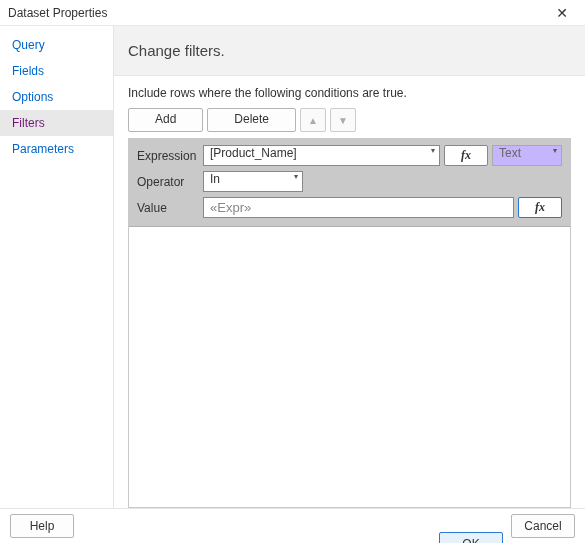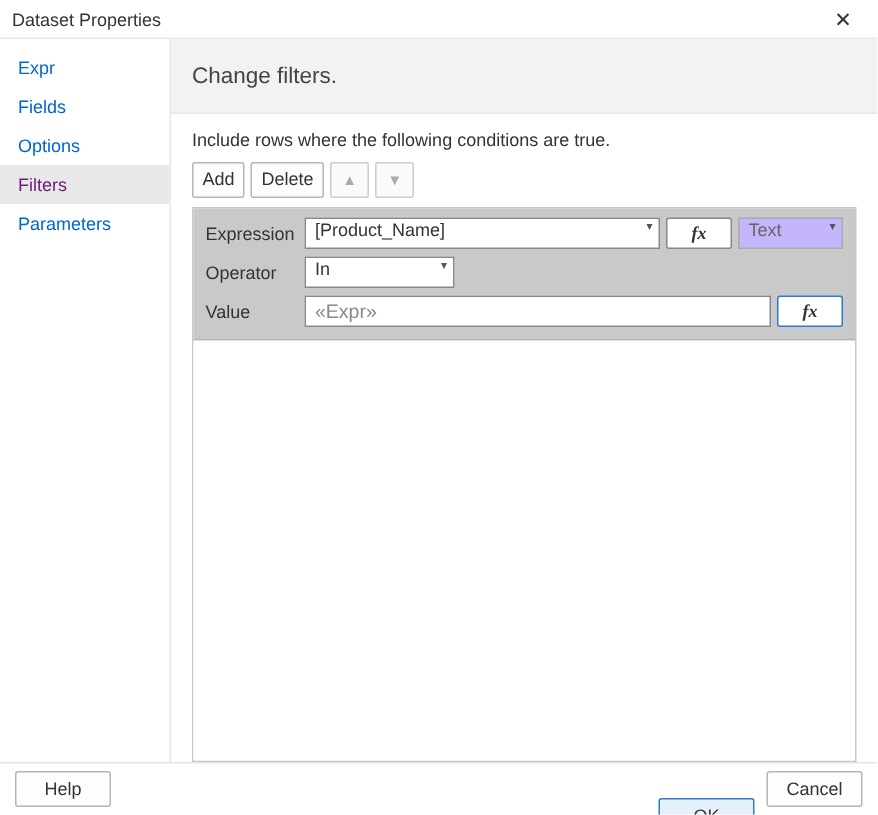--- a/index.html
+++ b/index.html
@@ -70,21 +70,21 @@
     padding: 10px 14px 0 14px;
     flex: 1;
     display: flex;
     flex-direction: column;
   }
   .instruct { font-size: 12px; color: #333; margin-bottom: 8px; }
   .toolbar-row { display: flex; gap: 4px; margin-bottom: 6px; }
   .btn {
     border: 1px solid #b5b5b5;
     background: #fdfdfd;
-    padding: 3px 6px;
+    padding: 3px 26px;
     font-size: 12px;
     cursor: default;
     border-radius: 2px;
   }
   .btn-icon {
     border: 1px solid #ccc;
     background: #fafafa;
     width: 26px;
     height: 24px;
     display: flex;
@@ -199,21 +199,21 @@
 <div class="titlebar">
   <span class="titlebar-title">Dataset Properties</span>
   <div class="close-btn">
     <span>✕</span>
   </div>
 </div>
 
 <div class="body">
 
   <div class="sidebar">
-    <div class="side-item"><span>Expr</span></div>
+    <div class="side-item"><span>Query</span></div>
     <div class="side-item"><span>Fields</span></div>
     <div class="side-item"><span>Options</span></div>
     <div class="side-item selected"><span>Filters</span></div>
     <div class="side-item"><span>Parameters</span></div>
   </div>
 
   <div class="main">
     <div class="heading-area">
       <span class="heading-text">Change filters.</span>
     </div>

